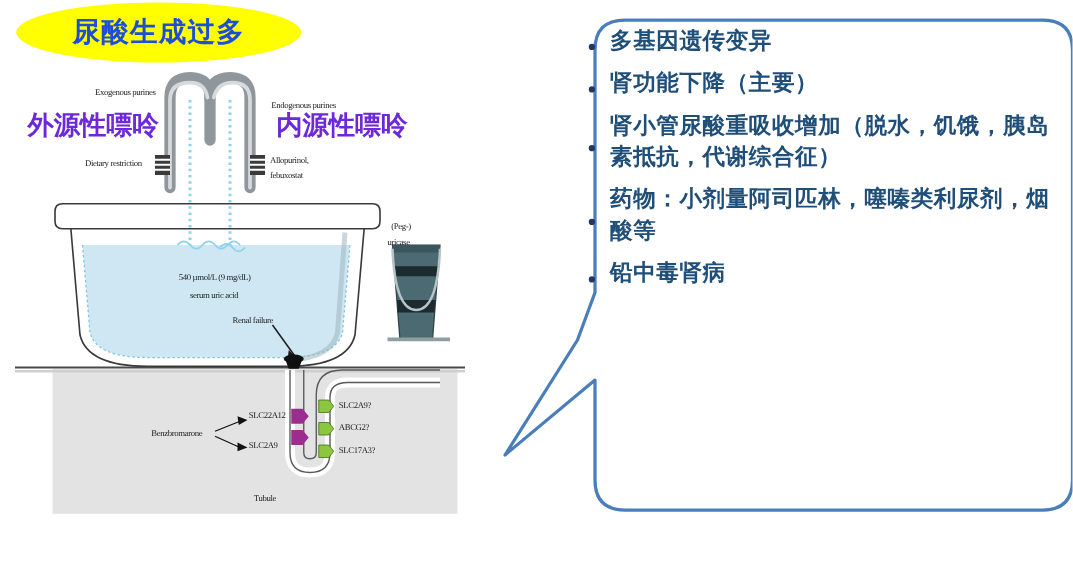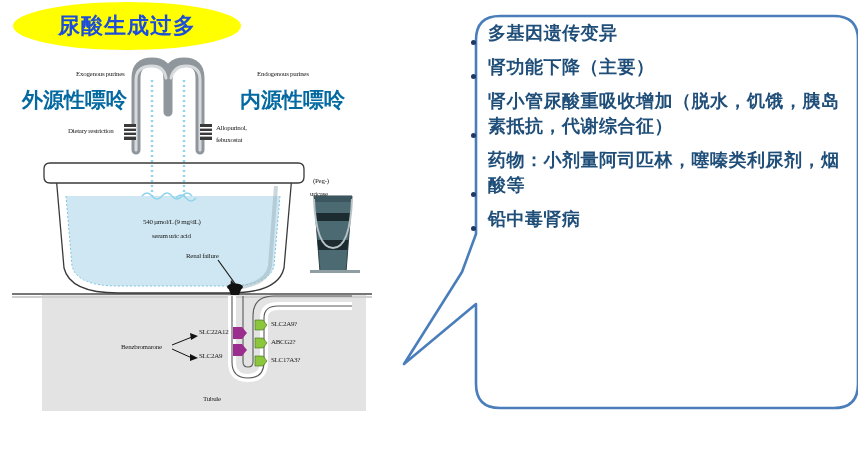--- a/index.html
+++ b/index.html
@@ -10,21 +10,21 @@
 
   
   #diagram{position:absolute;left:0;top:0;width:440px;height:458px;}
 
   .dg-svg{position:absolute;left:0;top:0;}
 
   .lbl{position:absolute;color:#1d1d1d;font-family:"Liberation Serif","DejaVu Serif",serif;
        white-space:nowrap;letter-spacing:-.3px;}
   .lbl-sm{font-size:7px;}
 
-  .cn-black{position:absolute;font-weight:bold;color:#0369a1;font-size:21px;
+  .cn-black{position:absolute;font-weight:bold;color:#6d28d9;font-size:21px;
             letter-spacing:0px;white-space:nowrap;
             font-family:"DejaVu Sans","Liberation Sans",sans-serif;}
 
   
   #yellow-ellipse{position:absolute;left:13px;top:2px;width:228px;height:48px;
       background:#ffff00;border-radius:50%;z-index:6;}
   #yellow-ellipse .txt{position:absolute;left:0;top:0;width:100%;height:100%;
       display:flex;align-items:center;justify-content:center;
       color:#1d4ed8;font-weight:bold;font-size:22px;letter-spacing:1px;
       font-family:"DejaVu Sans","Liberation Sans",sans-serif;}
@@ -34,21 +34,21 @@
       background:#1f6cb4;border-radius:50%;z-index:7;}
   #blue-ellipse .txt{position:absolute;left:0;top:0;width:100%;height:100%;
       display:flex;align-items:center;justify-content:center;
       color:#ffffff;font-weight:bold;font-size:22px;letter-spacing:1px;
       font-family:"DejaVu Sans","Liberation Sans",sans-serif;}
 
   
   #callout-svg{position:absolute;left:400px;top:4px;z-index:3;}
 
   #callout-text{position:absolute;left:466px;top:20px;width:384px;z-index:4;}
-  .bullet-row{display:flex;align-items:flex-end;margin-bottom:9px;}
+  .bullet-row{display:flex;align-items:center;margin-bottom:9px;}
   .bullet-dot{flex:0 0 auto;width:22px;padding-top:10px;}
   .bullet-dot i{display:block;width:5px;height:5px;border-radius:50%;
       background:#1f3864;margin-left:5px;}
   .bullet-txt{flex:1 1 auto;color:#1f4e79;font-weight:bold;font-size:18px;
       line-height:25px;letter-spacing:.5px;
       font-family:"DejaVu Sans","Liberation Sans",sans-serif;}
 </style>
 </head>
 <body>
 
@@ -118,39 +118,39 @@
 
       <path d="M314 196 L352 196 L346 272 L320 272 Z" fill="#4b6a72" stroke="#2f4248" stroke-width="1"></path>
       <rect x="314" y="196" width="38" height="6" fill="#3b565e"></rect>
       <path d="M316 213 L350 213 L349.6 221 L316.4 221 Z" fill="#1b2b30"></path>
       <path d="M317.6 240 L348.2 240 L347.6 250 L318.2 250 Z" fill="#1b2b30"></path>
       <path d="M314 199 Q316 248 333 248 Q350 248 352 199" fill="none" stroke="#b7c3c7" stroke-width="2"></path>
       <rect x="310" y="270" width="50" height="3" fill="#8f9ea3"></rect>
     </svg>
 
     <span class="lbl lbl-sm" style="left:76px;top:70px;">Exogenous purines</span>
-    <span class="lbl lbl-sm" style="left:217px;top:70px;margin-left:40px;">Endogenous purines</span>
+    <span class="lbl lbl-sm" style="left:217px;top:80px;">Endogenous purines</span>
     <span class="lbl lbl-sm" style="left:68px;top:127px;">Dietary restriction</span>
     <span class="lbl lbl-sm" style="left:216px;top:124px;">Allopurinol,</span>
     <span class="lbl lbl-sm" style="left:216px;top:136px;">febuxostat</span>
     <span class="lbl lbl-sm" style="left:313px;top:177px;">(Peg-)</span>
     <span class="lbl lbl-sm" style="left:310px;top:190px;">uricase</span>
     <span class="lbl lbl-sm" style="left:143px;top:218px;">540 µmol/L (9 mg/dL)</span>
     <span class="lbl lbl-sm" style="left:152px;top:232px;">serum uric acid</span>
     <span class="lbl lbl-sm" style="left:186px;top:252px;">Renal failure</span>
     <span class="lbl lbl-sm" style="left:121px;top:343px;">Benzbromarone</span>
     <span class="lbl lbl-sm" style="left:199px;top:328px;">SLC22A12</span>
     <span class="lbl lbl-sm" style="left:199px;top:352px;">SLC2A9</span>
     <span class="lbl lbl-sm" style="left:271px;top:320px;">SLC2A9?</span>
     <span class="lbl lbl-sm" style="left:271px;top:338px;">ABCG2?</span>
     <span class="lbl lbl-sm" style="left:271px;top:356px;">SLC17A3?</span>
     <span class="lbl lbl-sm" style="left:203px;top:395px;">Tubule</span>
 
     <span class="cn-black" style="left:22px;top:86px;">外源性嘌呤</span>
-    <span class="cn-black" style="left:221px;top:86px;margin-left:19px;">内源性嘌呤</span>
+    <span class="cn-black" style="left:221px;top:86px;">内源性嘌呤</span>
   </div>
 
   <div id="yellow-ellipse">
     <div class="txt">尿酸生成过多</div>
   </div>
 
   <svg id="callout-svg" width="458" height="412" viewBox="0 0 458 412">
     <path d="M76 36 Q76 12 100 12 L434 12 Q458 12 458 36 L458 380 Q458 404 434 404
              L100 404 Q76 404 76 380 L76 300 L4 360 L62 268 L76 230 Z" fill="#ffffff" stroke="#4a7ebb" stroke-width="2.6" stroke-linejoin="round"></path>
   </svg>

